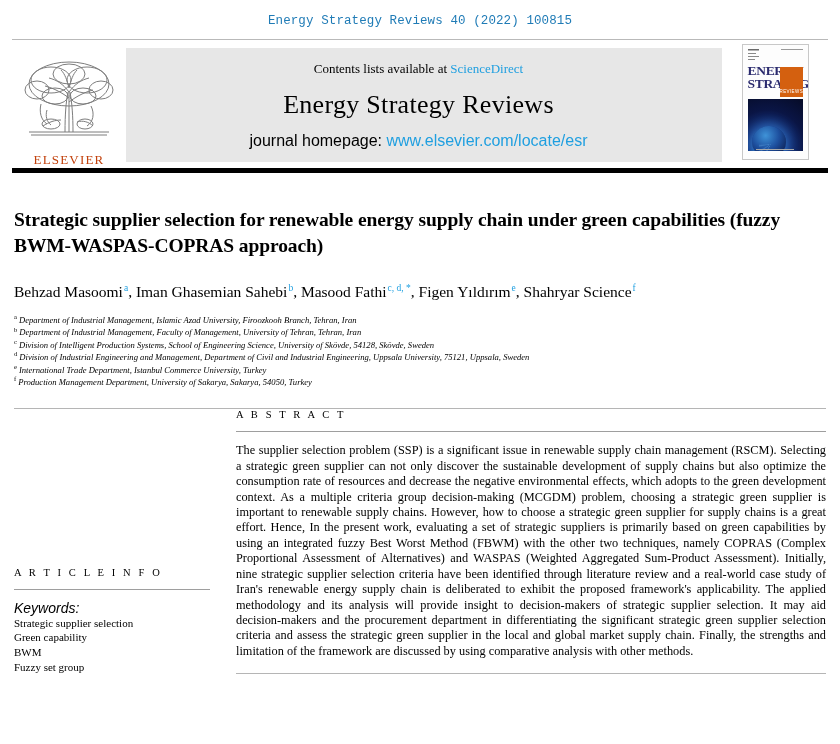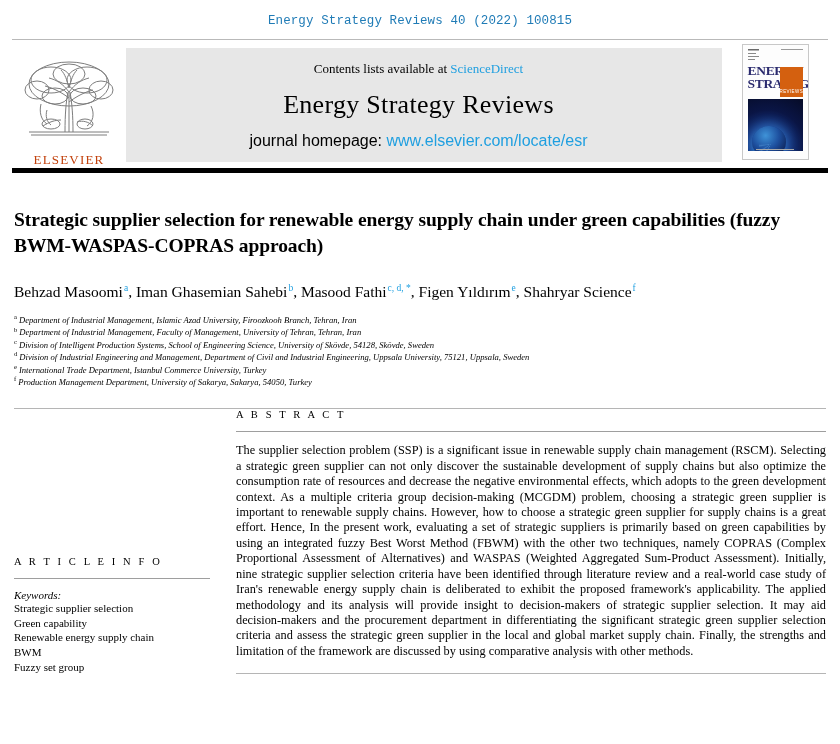--- a/index.html
+++ b/index.html
@@ -263,23 +263,23 @@
     font-size: 10.5px;
     letter-spacing: 2.6px;
     font-weight: 400;
   }
   .sec-rule {
     height: 1px;
     background: #9e9e9e;
     margin-top: 11px;
   }
   .kw-label {
-    font-family: Liberation Serif, serif;
+    font-family: Liberation Sans, sans-serif;
     font-style: italic;
-    font-size: 11px;
+    font-size: 14px;
     margin-top: 10px;
   }
   .kw-list {
     font-family: "Liberation Serif", serif;
     font-size: 11px;
     line-height: 14.6px;
   }
   .abstract-body {
     font-family: "Liberation Serif", serif;
     font-size: 12.3px;
@@ -385,21 +385,20 @@
 
 <div class="lower">
 
   <div class="col-info">
     <div class="sec-head">A R T I C L E   I N F O</div>
     <div class="sec-rule"></div>
     <div class="kw-label">Keywords:</div>
     <div class="kw-list">
       <div>Strategic supplier selection</div>
       <div>Green capability</div>
-      <div>Renewable energy supply chain</div>
       <div>BWM</div>
       <div>Fuzzy set group</div>
     </div>
   </div>
 
   <div class="col-abstract">
     <div class="sec-head">A B S T R A C T</div>
     <div class="sec-rule"></div>
     <p class="abstract-body">The supplier selection problem (SSP) is a significant issue in renewable supply chain management (RSCM). Selecting a strategic green supplier can not only discover the sustainable development of supply chains but also optimize the consumption rate of resources and decrease the negative environmental effects, which adopts to the green development context. As a multiple criteria group decision-making (MCGDM) problem, choosing a strategic green supplier is important to renewable supply chains. However, how to choose a strategic green supplier for supply chains is a great effort. Hence, In the present work, evaluating a set of strategic suppliers is primarily based on green capabilities by using an integrated fuzzy Best Worst Method (FBWM) with the other two techniques, namely COPRAS (Complex Proportional Assessment of Alternatives) and WASPAS (Weighted Aggregated Sum-Product Assessment). Initially, nine strategic supplier selection criteria have been identified through literature review and a real-world case study of Iran's renewable energy supply chain is deliberated to exhibit the proposed framework's applicability. The applied methodology and its analysis will provide insight to decision-makers of strategic supplier selection. It may aid decision-makers and the procurement department in differentiating the significant strategic green supplier selection criteria and assess the strategic green supplier in the local and global market supply chain. Finally, the strengths and limitation of the framework are discussed by using comparative analysis with other methods.</p>
     <div class="abstract-rule"></div>

